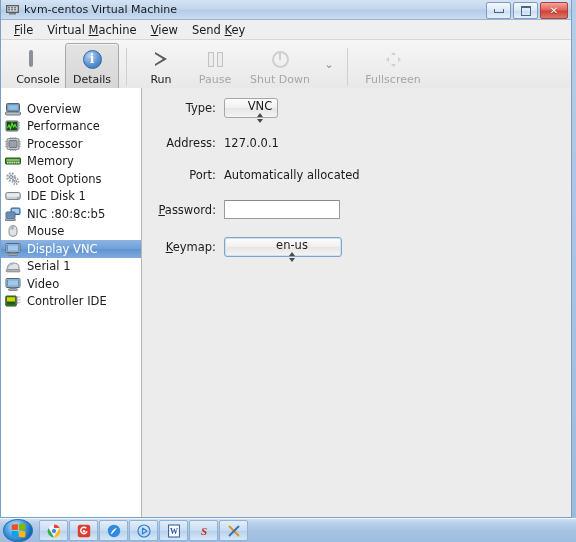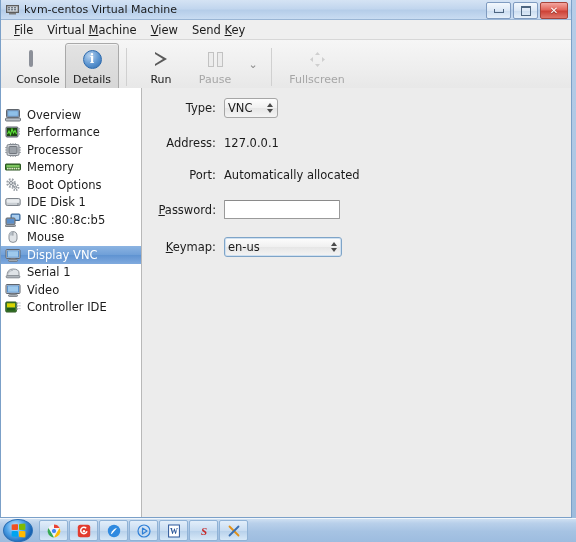--- a/index.html
+++ b/index.html
@@ -170,21 +170,21 @@
     position: absolute;
     top: 88px; left: 0; right: 0; bottom: 0;
     display: flex;
     background: #ececec;
     box-sizing: border-box;
   }
   .sidebar {
     width: 141px;
     background: #ffffff;
     border-right: 1px solid #b8b8b8;
-    padding-top: 18px;
+    padding-top: 12px;
     box-sizing: border-box;
     overflow: hidden;
   }
   .srow {
     height: 17.5px;
     display: flex; align-items: center;
     padding-left: 4px;
     gap: 6px;
     color: #1b1b1b;
     font-size: 11.5px;
@@ -210,23 +210,24 @@
   .flabel { text-align: right; font-size: 11.5px; color: #1b1b1b; white-space: nowrap; }
   .fval { font-size: 11.5px; color: #1b1b1b; }
 
   .combo {
     height: 20px;
     box-sizing: border-box;
     border: 1px solid #a6a6a6;
     border-radius: 3px;
     background: linear-gradient(180deg, #fdfdfd 0%, #f0f0f0 50%, #e6e6e6 51%, #f4f4f4 100%);
     display: inline-flex; align-items: center;
-    padding: 0 2px 0 3px;
+    padding: 0 2px 0 20px;
     font-size: 11.5px; color: #1b1b1b;
     position: relative;
+    flex-direction: column;
   }
   .combo.type { width: 54px; justify-content: space-between; }
   .combo.keymap { width: 118px; justify-content: space-between; border-color: #7ea4c8; box-shadow: 0 0 0 1px #cfe0f0 inset; }
   .spin { display: flex; flex-direction: column; align-items: center; justify-content: center; width: 11px; gap:2px; }
   .spin .up { width:0;height:0;border-left:3.5px solid transparent;border-right:3.5px solid transparent;border-bottom:4px solid #4a4a4a;}
   .spin .dn { width:0;height:0;border-left:3.5px solid transparent;border-right:3.5px solid transparent;border-top:4px solid #4a4a4a;}
 
   .txtinput {
     width: 116px; height: 19px;
     box-sizing: border-box;
@@ -341,20 +342,26 @@
       <div class="tbtn dim">
         <span class="ico">
             <span class="pause-ico">
               <i></i>
               <i></i>
             </span>
           </span>
         <span class="lbl">Pause</span>
       </div>
 
+      <div class="tbtn dim wide">
+        <span class="ico">
+            <span class="power-ico"></span>
+          </span>
+        <span class="lbl">Shut Down</span>
+      </div>
 
       <div class="chev">⌄</div>
 
       <div class="tsep"></div>
 
       <div class="tbtn dim wide">
         <span class="ico">
           <svg width="17" height="17" viewBox="0 0 17 17">
             <path d="M8.5 1 L11 4 H6 Z M8.5 16 L6 13 H11 Z M1 8.5 L4 6 V11 Z M16 8.5 L13 11 V6 Z" fill="#cfcfcf"></path>
           </svg>

